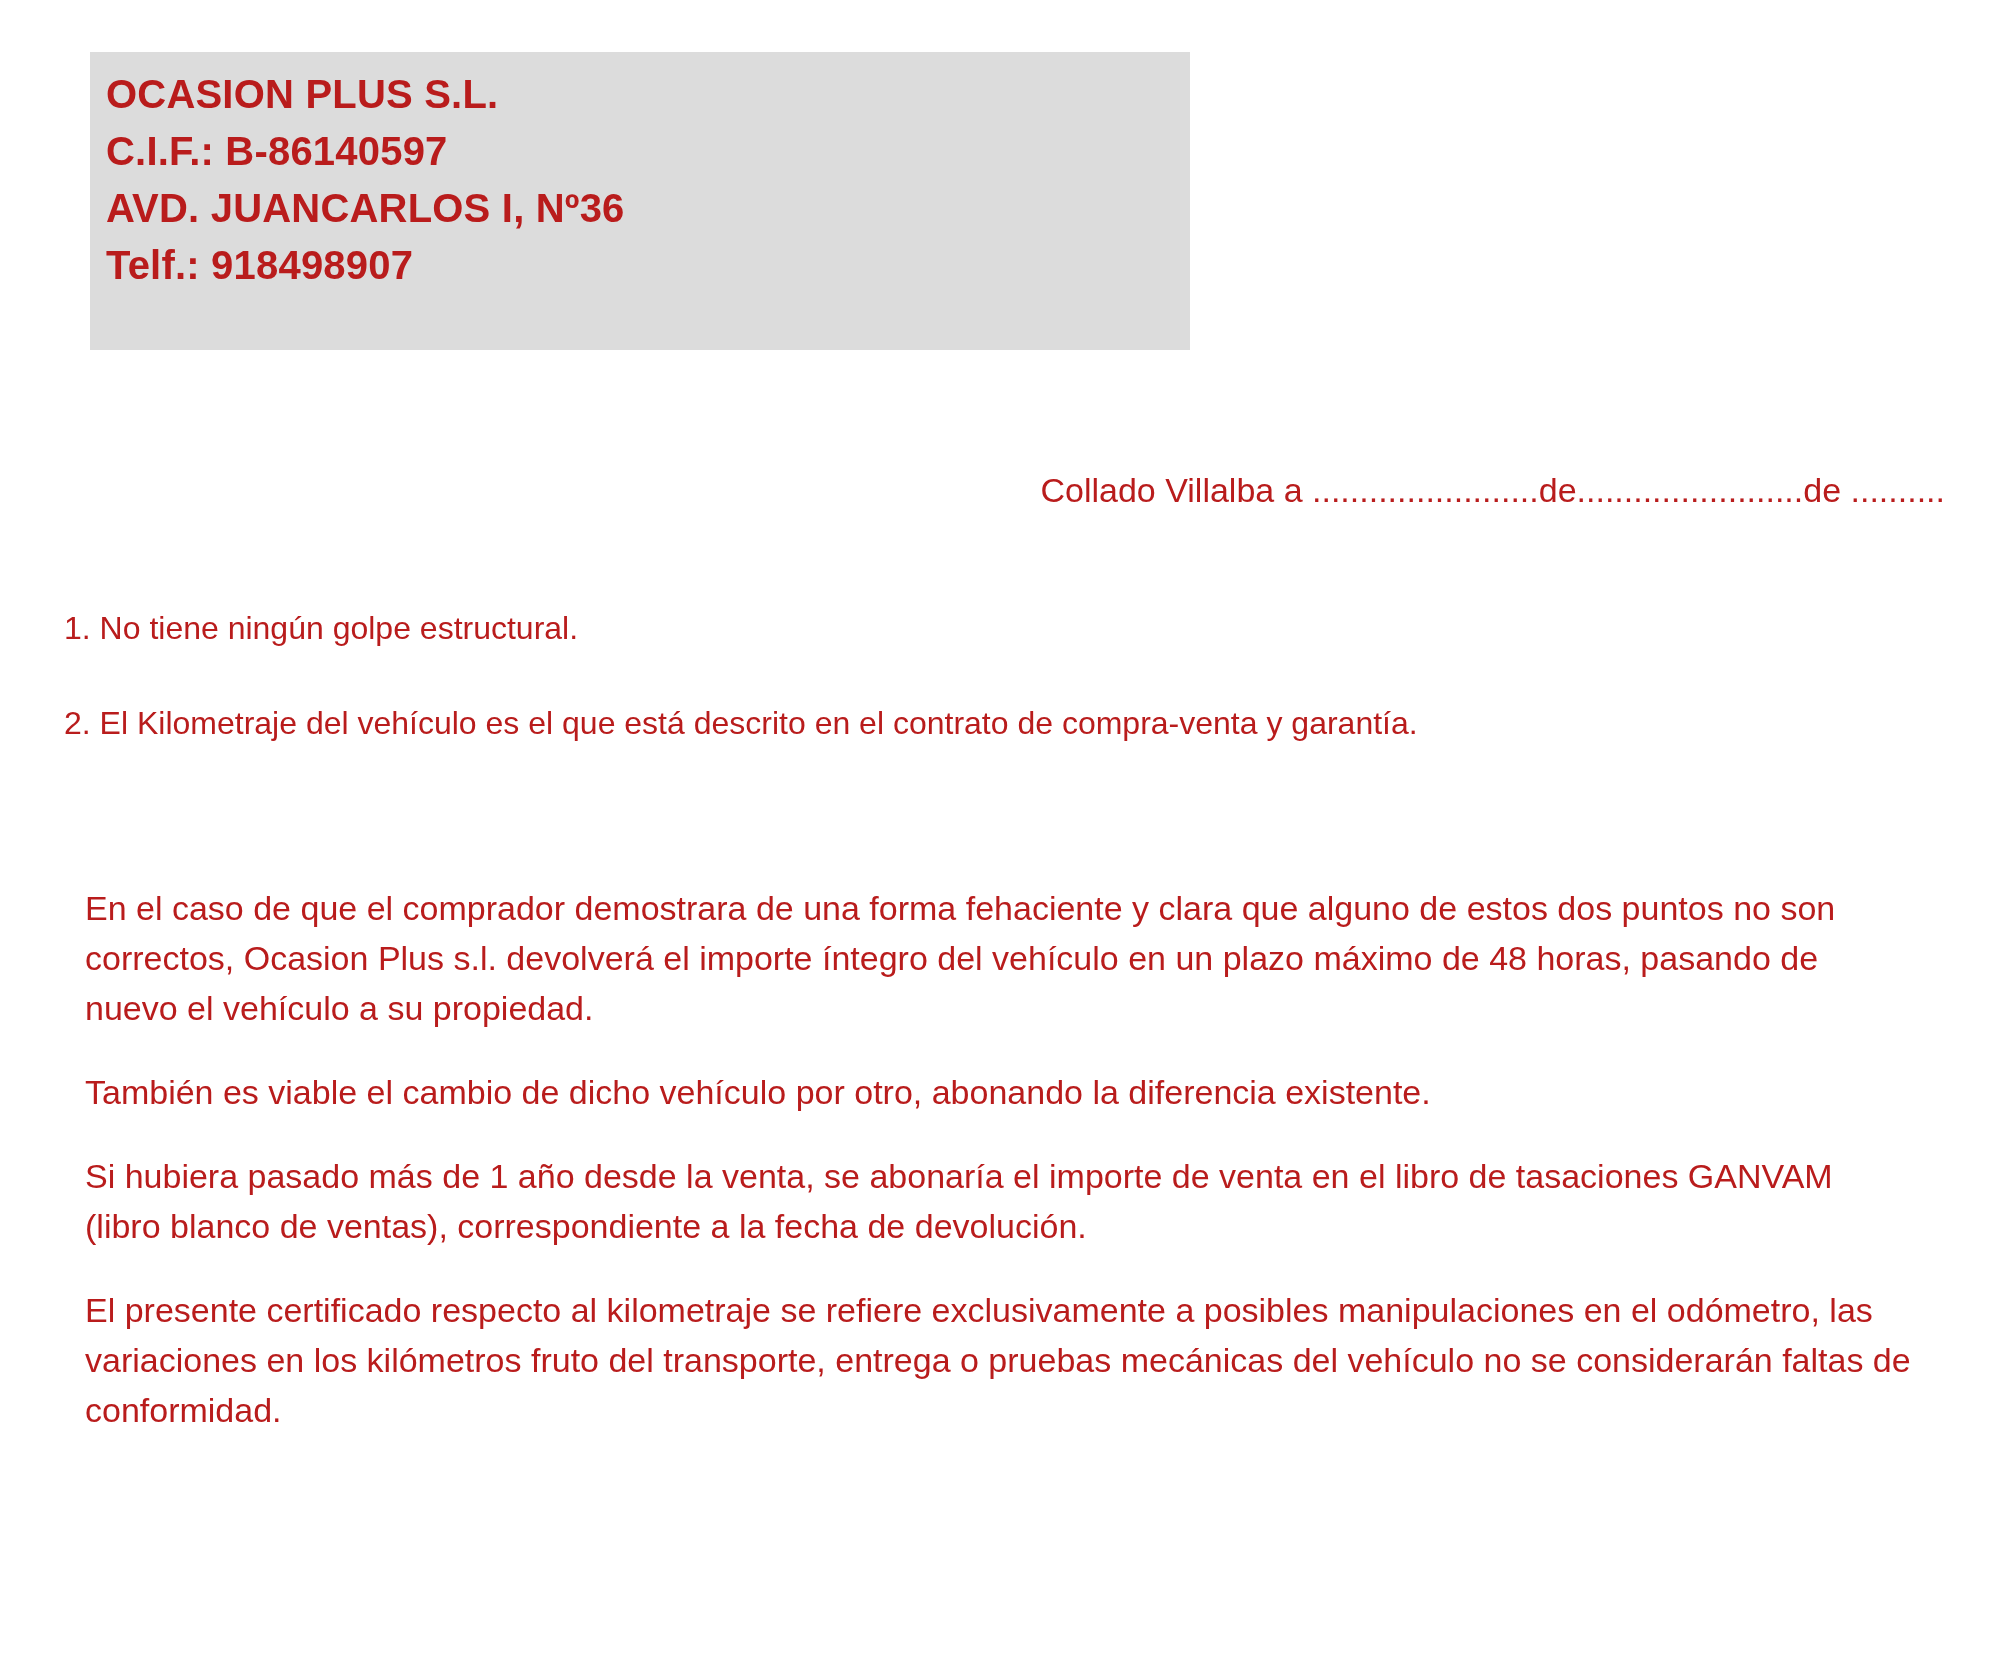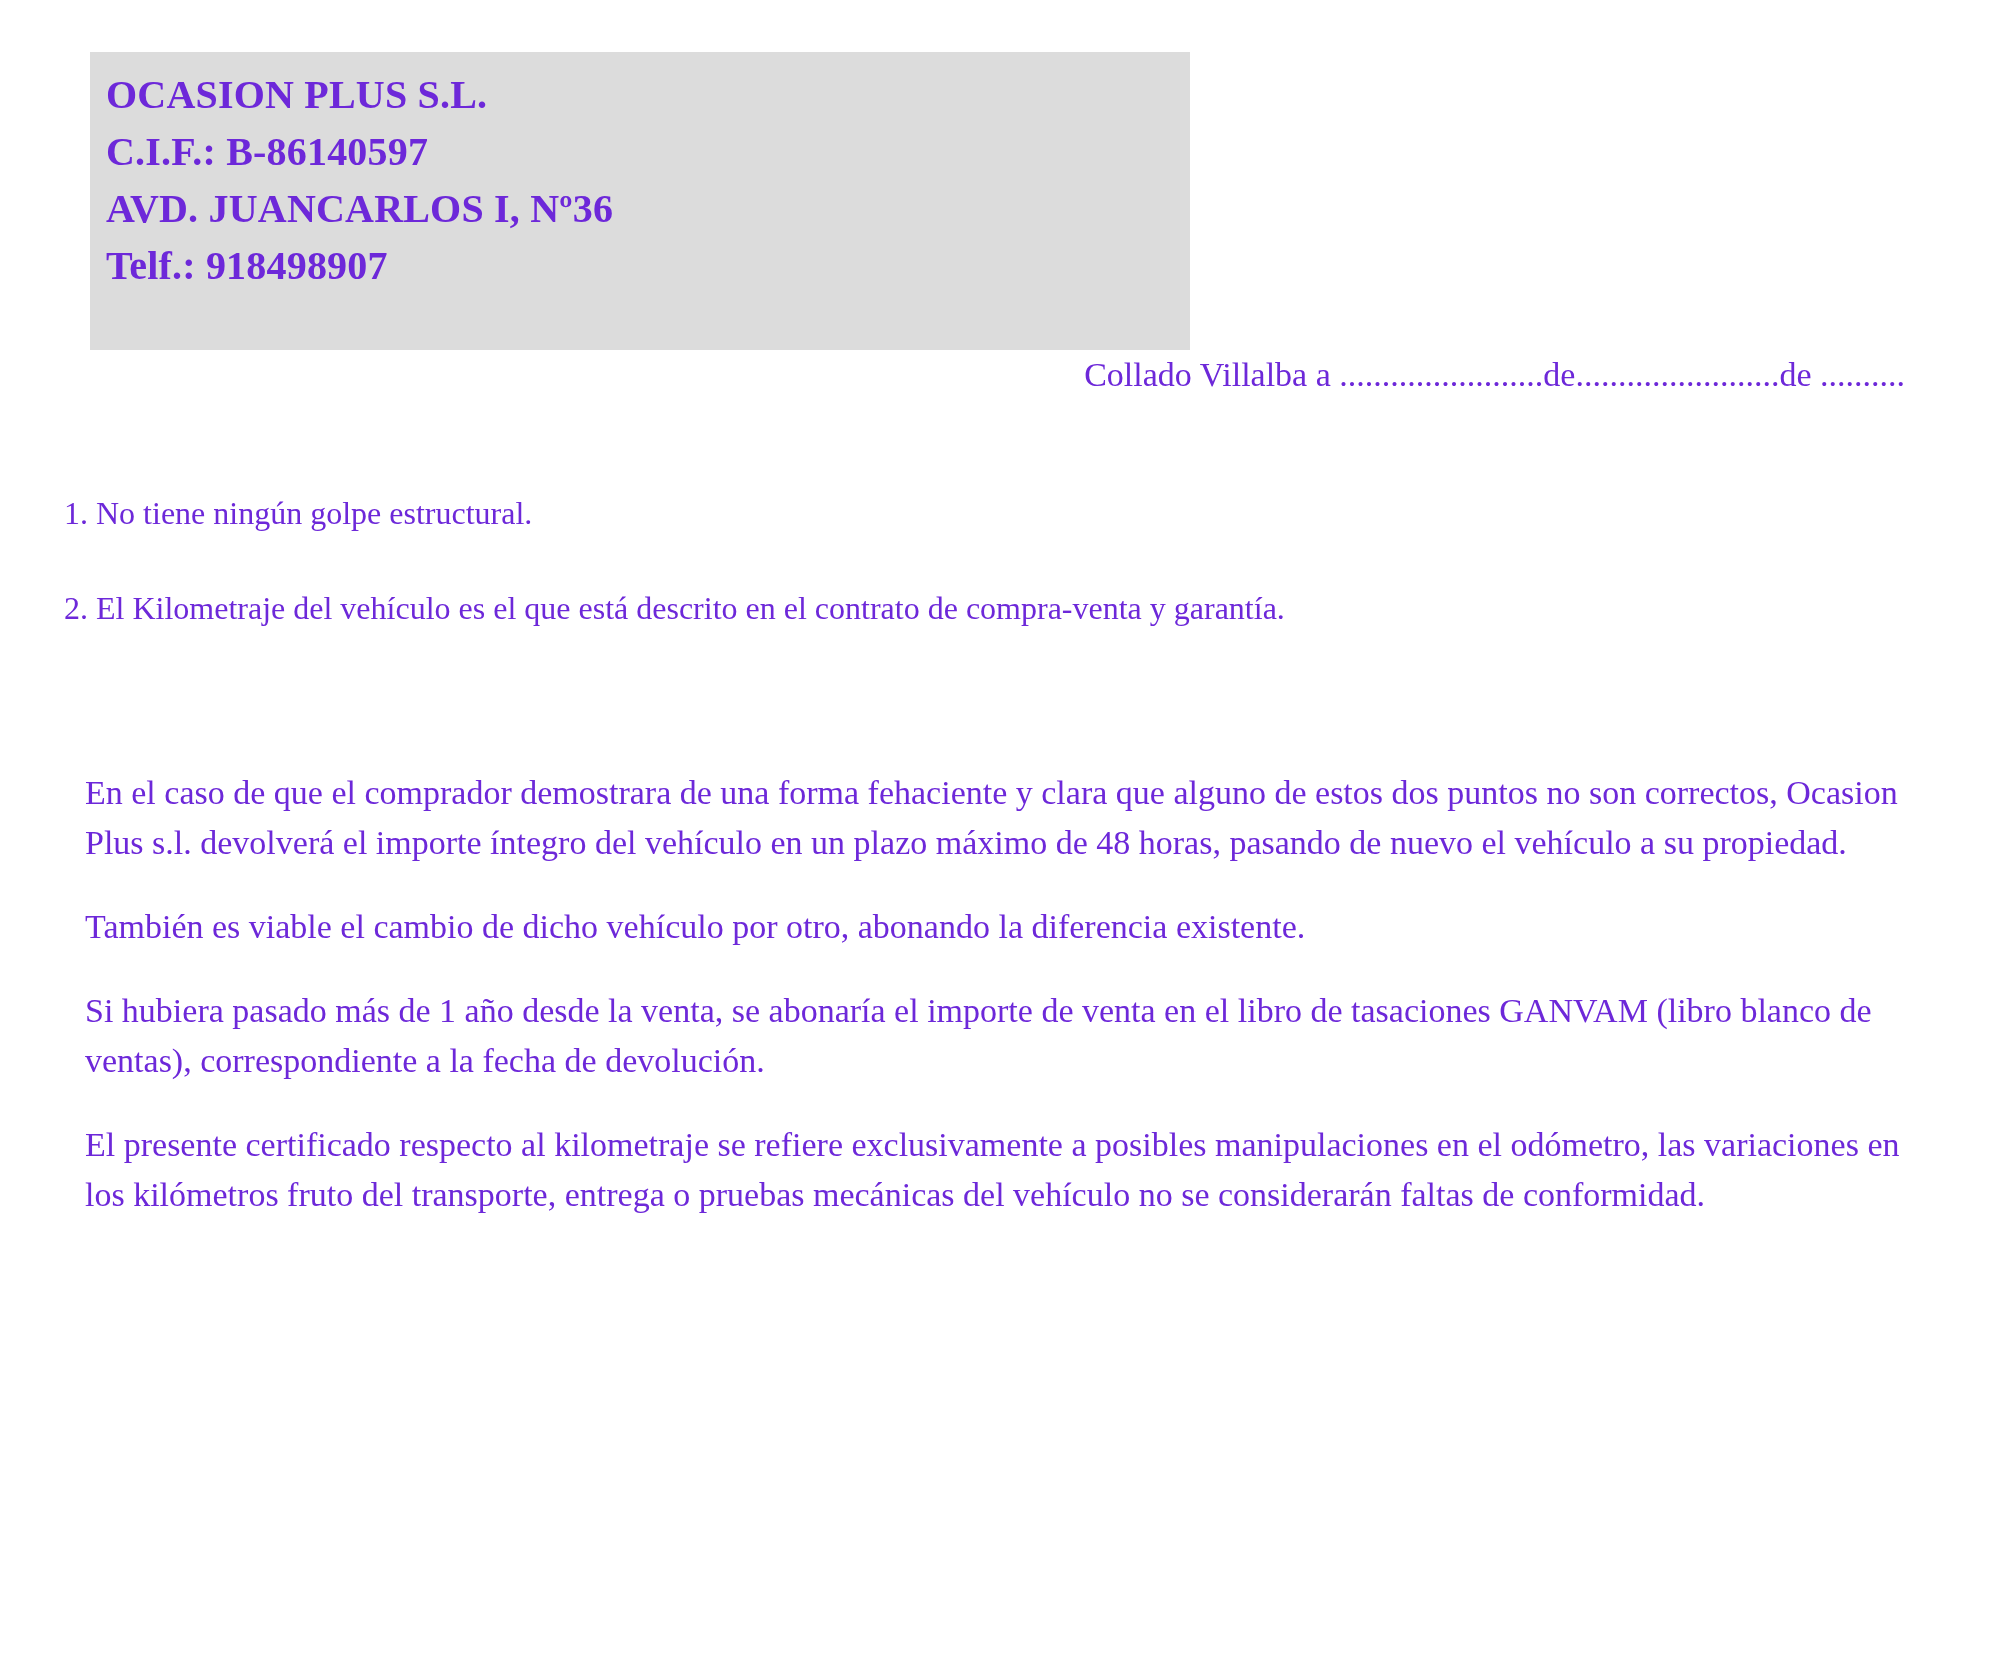--- a/index.html
+++ b/index.html
@@ -5,43 +5,44 @@
   html, body {
     margin: 0;
     padding: 0;
     background: #ffffff;
   }
   .page {
     position: relative;
     width: 2000px;
     height: 1667px;
     background: #ffffff;
-    font-family: Liberation Serif, serif;
-    color: #6d28d9;
+    font-family: Liberation Sans, sans-serif;
+    color: #b91c1c;
     overflow: hidden;
   }
   
   .company-block {
     box-sizing: border-box;
     margin: 52px 0 0 90px;
     width: 1100px;
     height: 298px;
     padding: 14px 10px 0 16px;
     background: #dcdcdc;
   }
   .company-line {
     font-size: 40px;
     font-weight: bold;
     line-height: 57px;
     white-space: nowrap;
     letter-spacing: 0.2px;
   }
   
   .date-line {
-    padding-right: 95px;
+    margin-top: 115px;
+    padding-right: 55px;
     text-align: right;
     font-size: 34px;
     line-height: 50px;
     white-space: nowrap;
   }
   
   .certifica {
     margin: 46px 0 0 100px;
     font-size: 34px;
     line-height: 58px;

